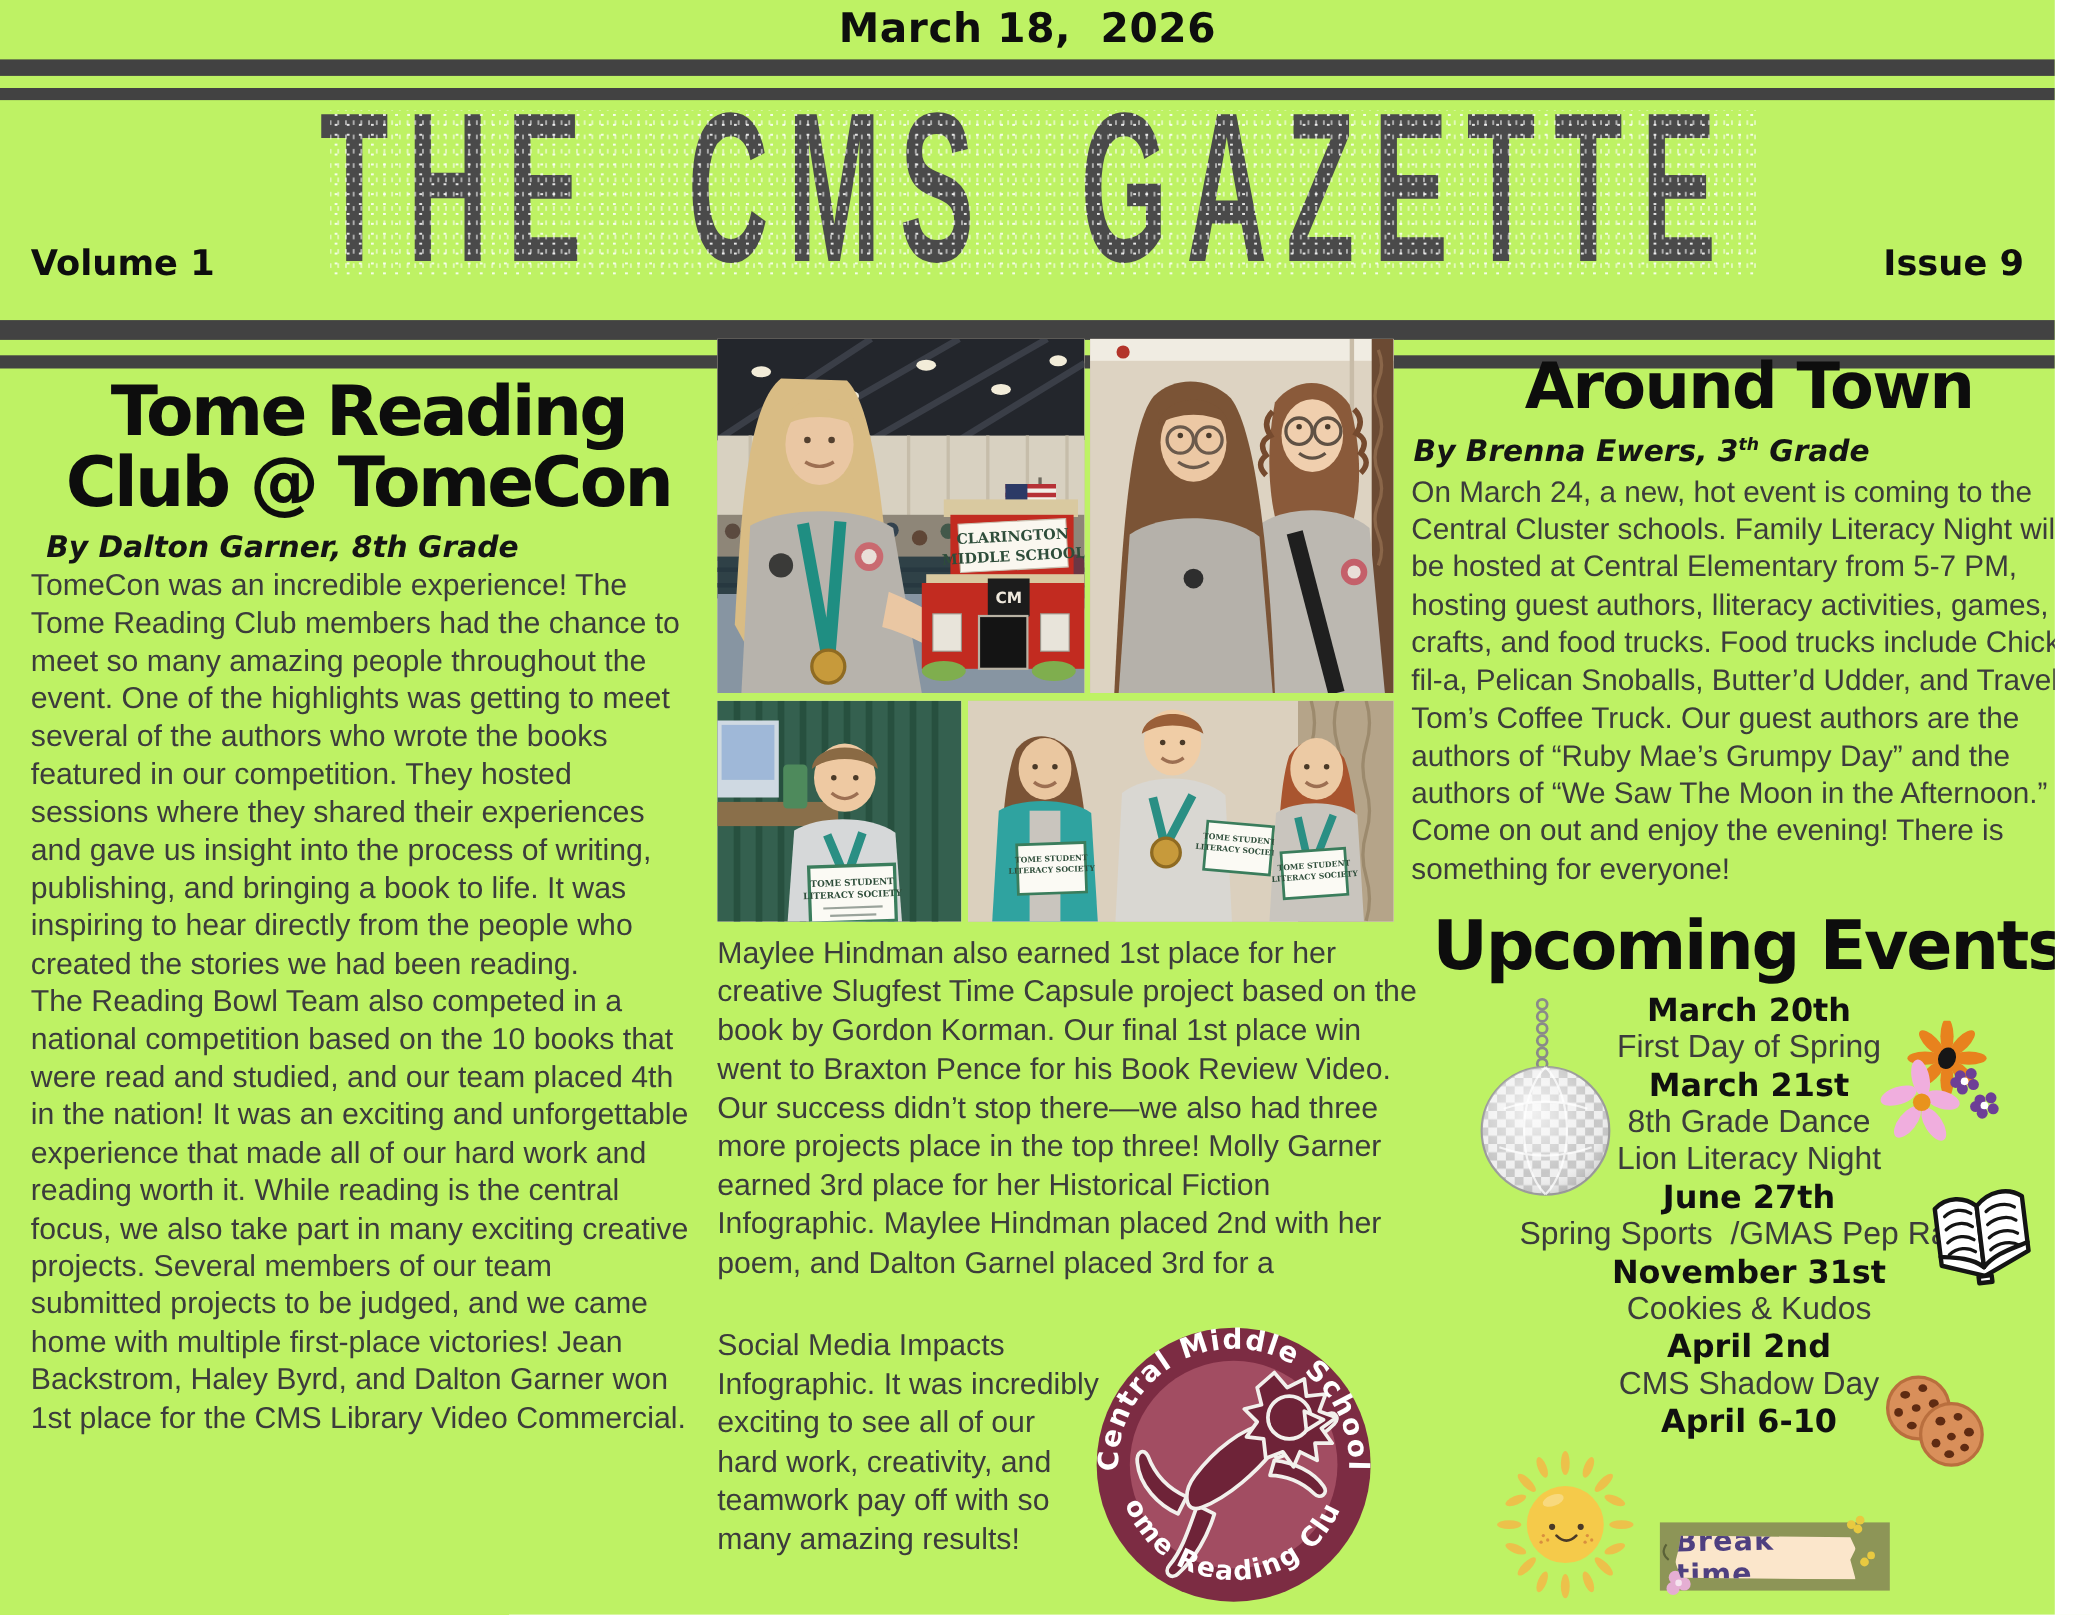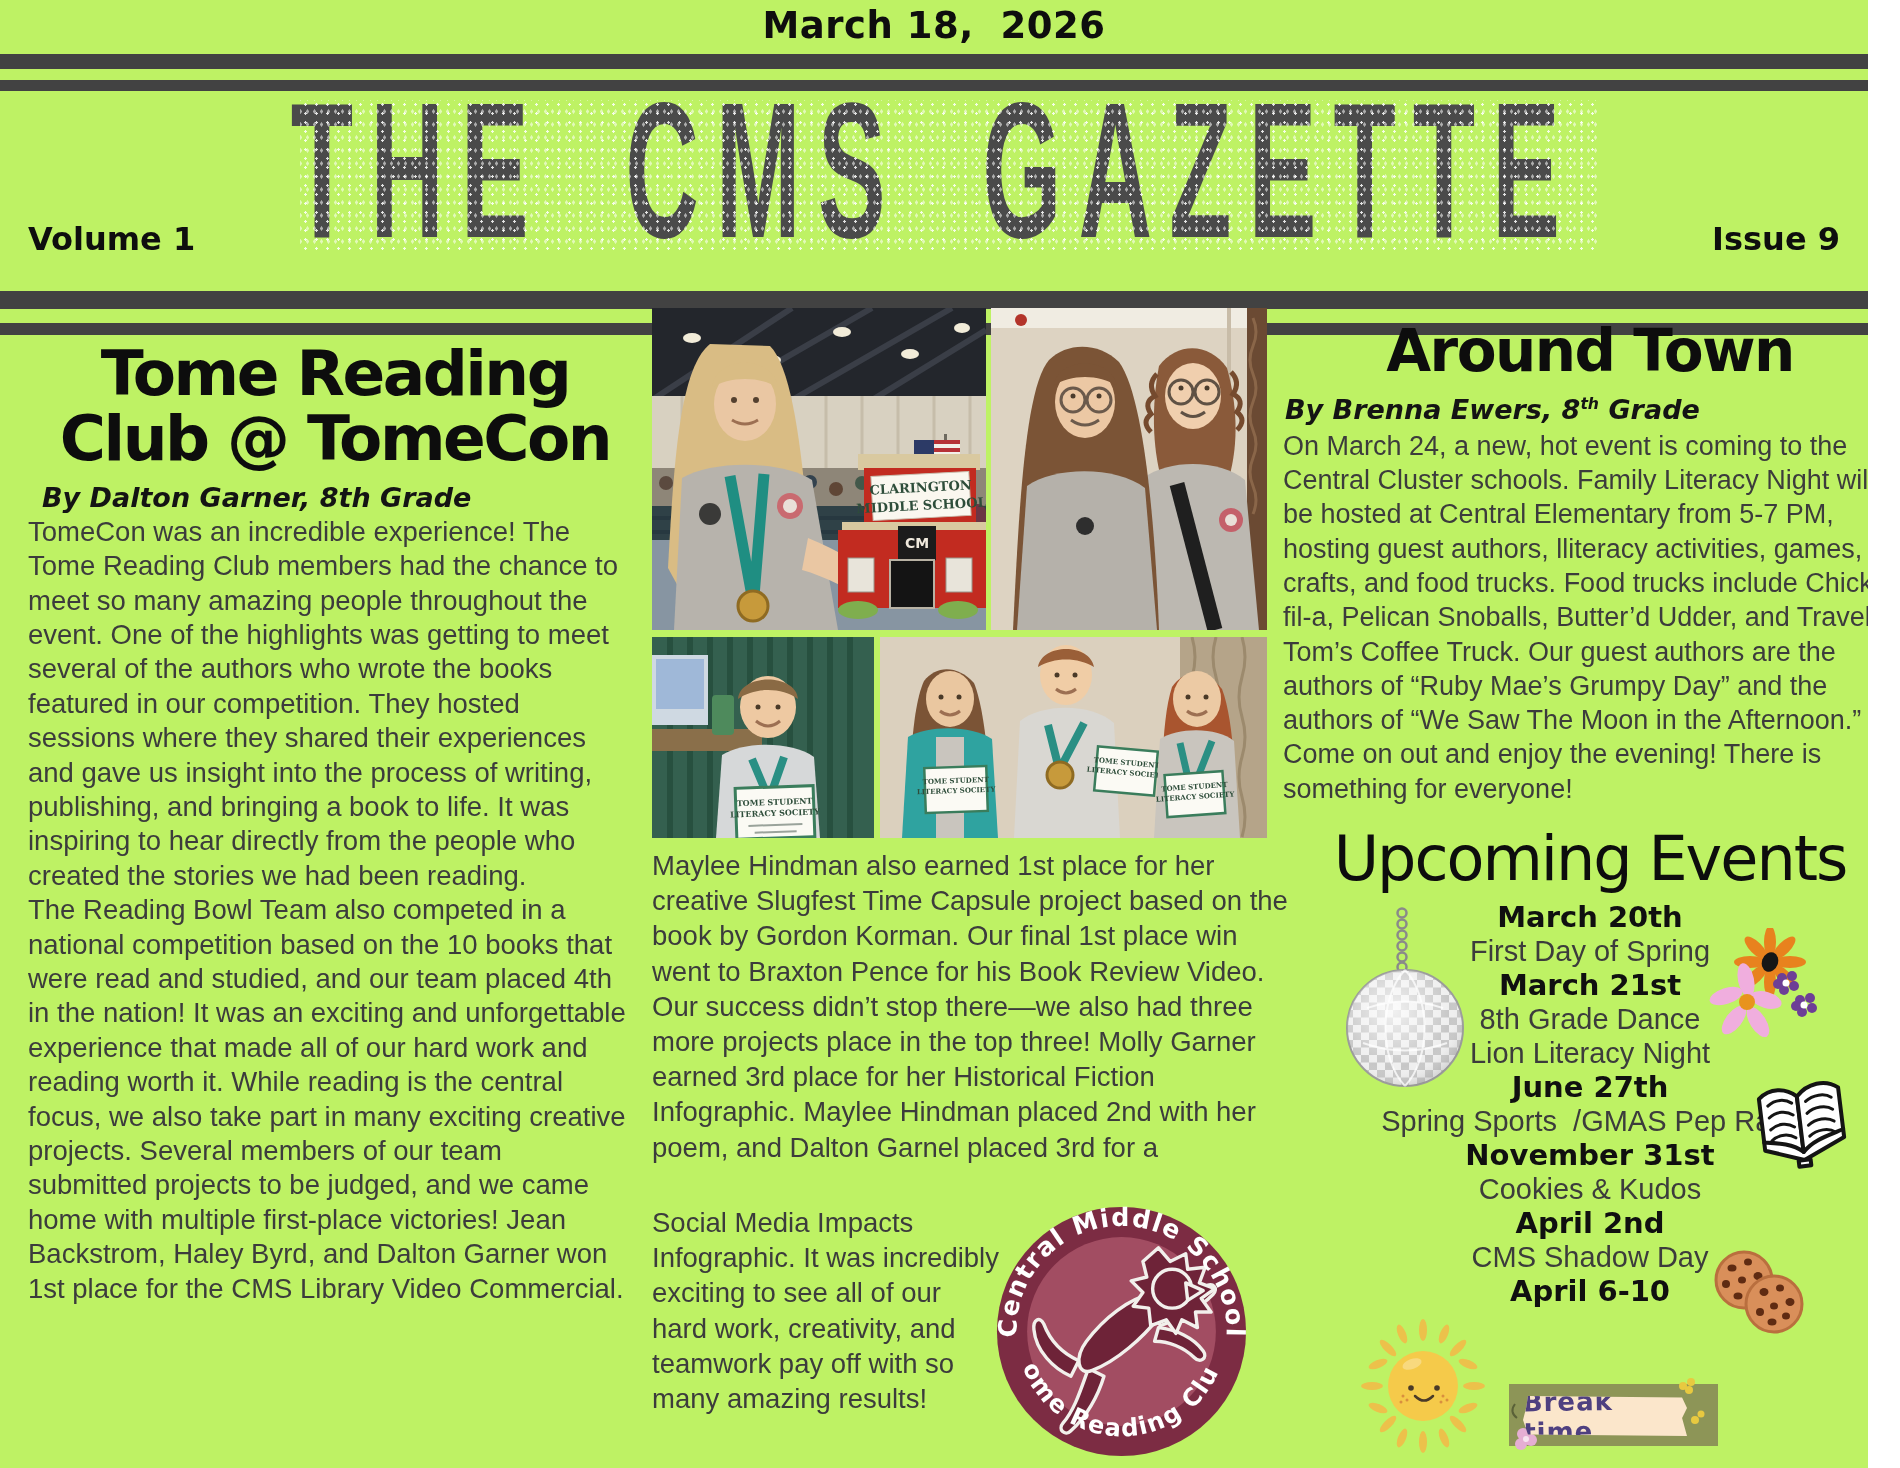--- a/index.html
+++ b/index.html
@@ -44,21 +44,21 @@
   #mid-text .body-text{line-height:35.2px;}
   #mid-bottom{left:652px;top:1205px;width:596px;}
   #mid-bottom .body-text{line-height:35.2px;}
   #logo-wrap{float:right;width:253px;height:253px;shape-outside:circle(50%);margin:0 0 0 8px;}
   
   #right-col{left:1283px;top:322px;width:614px;}
   #right-col .headline{font-size:58px;letter-spacing:-1.5px;}
   #right-col .byline{margin:12px 0 4px 2px;}
   #right-col .byline sup{font-size:58%;}
   #right-col .body-text{font-size:27px;line-height:34.3px;width:615px;}
-  .ue-title{font-family:"DejaVu Sans",sans-serif;font-weight:normal;font-size:62px;color:#0d0d0d;
+  .ue-title{font-family:"DejaVu Sans",sans-serif;font-weight:bold;font-size:62px;color:#0d0d0d;
         text-align:center;letter-spacing:-2px;line-height:1;margin-top:22px;}
   #events{width:470px;margin:10px auto 0;text-align:center;}
   .ev-date{font-family:"DejaVu Sans",sans-serif;font-weight:bold;font-size:29px;color:#101010;
         line-height:34px;white-space:pre-wrap;}
   .ev-name{font-size:29px;color:#3c3c3c;line-height:34px;white-space:pre-wrap;}
   
   .icon{position:absolute;}
   #break-banner{left:1509px;top:1384px;width:192px;height:62px;background:#8d9557;padding-left:17px;}
   #break-ribbon{position:absolute;left:14px;top:12px;width:164px;height:40px;background:#fbe6cb;
         clip-path:polygon(3% 0,97% 4%,100% 30%,97% 55%,100% 100%,3% 96%,0 60%,2% 28%);
@@ -335,21 +335,21 @@
         <text font-family="DejaVu Sans" font-weight="bold" font-size="25" fill="#ffffff" letter-spacing="1.5">
           <textPath href="#arcBot" startOffset="50%" text-anchor="middle">Tome Reading Club</textPath>
         </text>
       </svg>
     </div>
     <p class="body-text">Social Media Impacts Infographic. It was incredibly exciting to see all of our hard work, creativity, and teamwork pay off with so many amazing results!</p>
   </div>
 
   <div class="abs" id="right-col">
     <div class="headline">Around Town</div>
-    <div class="byline"><span>By Brenna Ewers, 8</span><sup>th</sup><span> Grade</span></div>
+    <div class="byline"><span>By Brenna Ewers, 3</span><sup>th</sup><span> Grade</span></div>
     <p class="body-text">On March 24, a new, hot event is coming to the Central Cluster schools. Family Literacy Night will be hosted at Central Elementary from 5-7 PM, hosting guest authors, lliteracy activities, games, crafts, and food trucks. Food trucks include Chick-fil-a, Pelican Snoballs, Butter’d Udder, and Travelin’ Tom’s Coffee Truck. Our guest authors are the authors of “Ruby Mae’s Grumpy Day” and the authors of “We Saw The Moon in the Afternoon.” Come on out and enjoy the evening! There is something for everyone!</p>
 
     <div class="ue-title">Upcoming Events</div>
     <div id="events">
       <div class="ev-date">March 20th</div>
       <div class="ev-name">First Day of Spring</div>
       <div class="ev-date">March 21st</div>
       <div class="ev-name">8th Grade Dance</div>
       <div class="ev-name">Lion Literacy Night</div>
       <div class="ev-date">June 27th</div>

